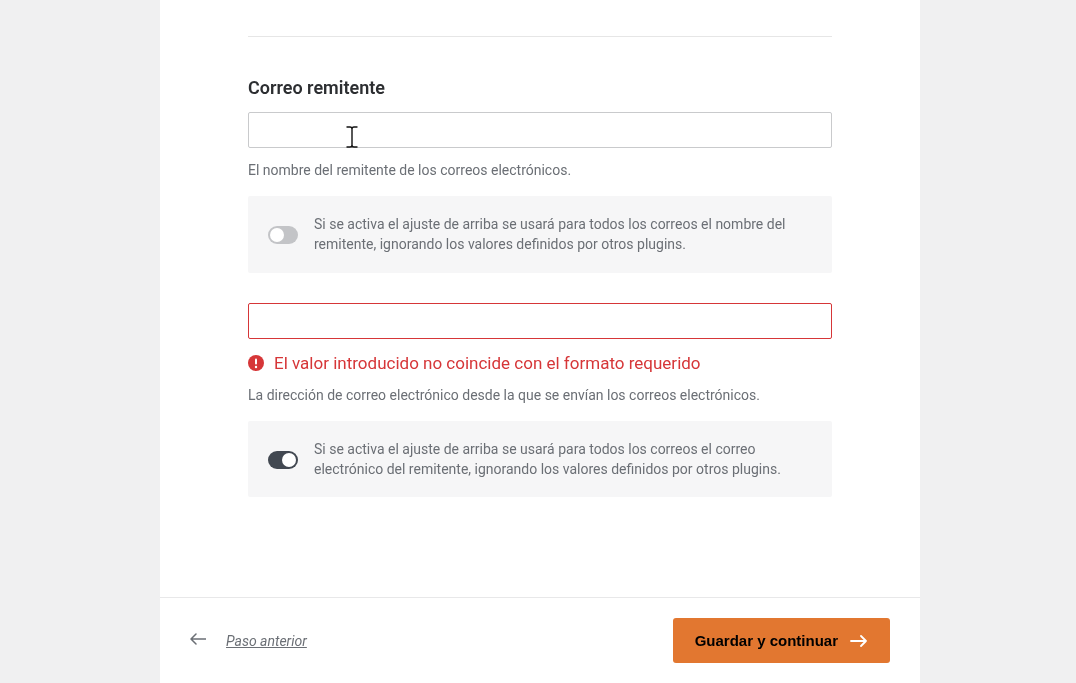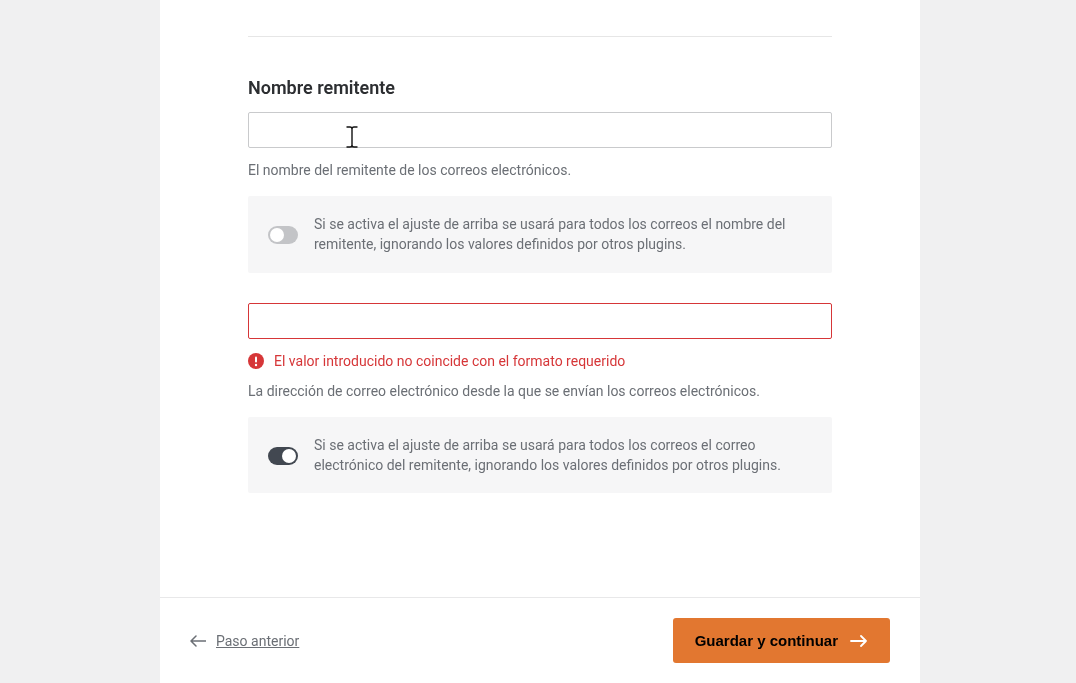--- a/index.html
+++ b/index.html
@@ -111,21 +111,21 @@
     }
     .section-gap {
       height: 30px;
     }
     .error-row {
       margin-top: 14px;
       display: flex;
       align-items: center;
       gap: 10px;
       color: #d63638;
-      font-size: 14px;
+      font-size: 17px;
     }
     .error-icon-svg {
       width: 16px;
       height: 16px;
       flex-shrink: 0;
     }
     .footer {
       position: absolute;
       left: 160px;
       top: 597px;
@@ -136,23 +136,24 @@
       display: flex;
       align-items: center;
       justify-content: space-between;
       padding: 0 30px;
     }
     .back-link {
       color: #6b6f75;
       font-size: 14px;
       text-decoration: none;
       display: inline-flex;
-      align-items: center;
-      gap: 10px;
+      align-items: flex-start;
+      gap: 20px;
       cursor: pointer;
+      font-style: italic;
     }
     .back-link-text {
       text-decoration: underline;
     }
     .arrow-left-svg {
       width: 16px;
       height: 12px;
     }
     .primary-btn {
       background: #e27730;
@@ -182,21 +183,21 @@
   </style>
 </head>
 <body>
 
 <div class="page-wrap">
   <div class="panel">
     <div class="panel-inner">
       <hr class="divider">
 
       <div>
-        <div class="section-label">Nombre remitente</div>
+        <div class="section-label">Correo remitente</div>
         <input type="text" class="text-input" value="" style="">
         <div class="help-text">El nombre del remitente de los correos electrónicos.</div>
 
         <div class="option-card">
           <div class="option-card-row">
             <div class="toggle off">
               <div class="toggle-knob"></div>
             </div>
             <div class="option-desc">Si se activa el ajuste de arriba se usará para todos los correos el nombre del remitente, ignorando los valores definidos por otros plugins.</div>
           </div>

